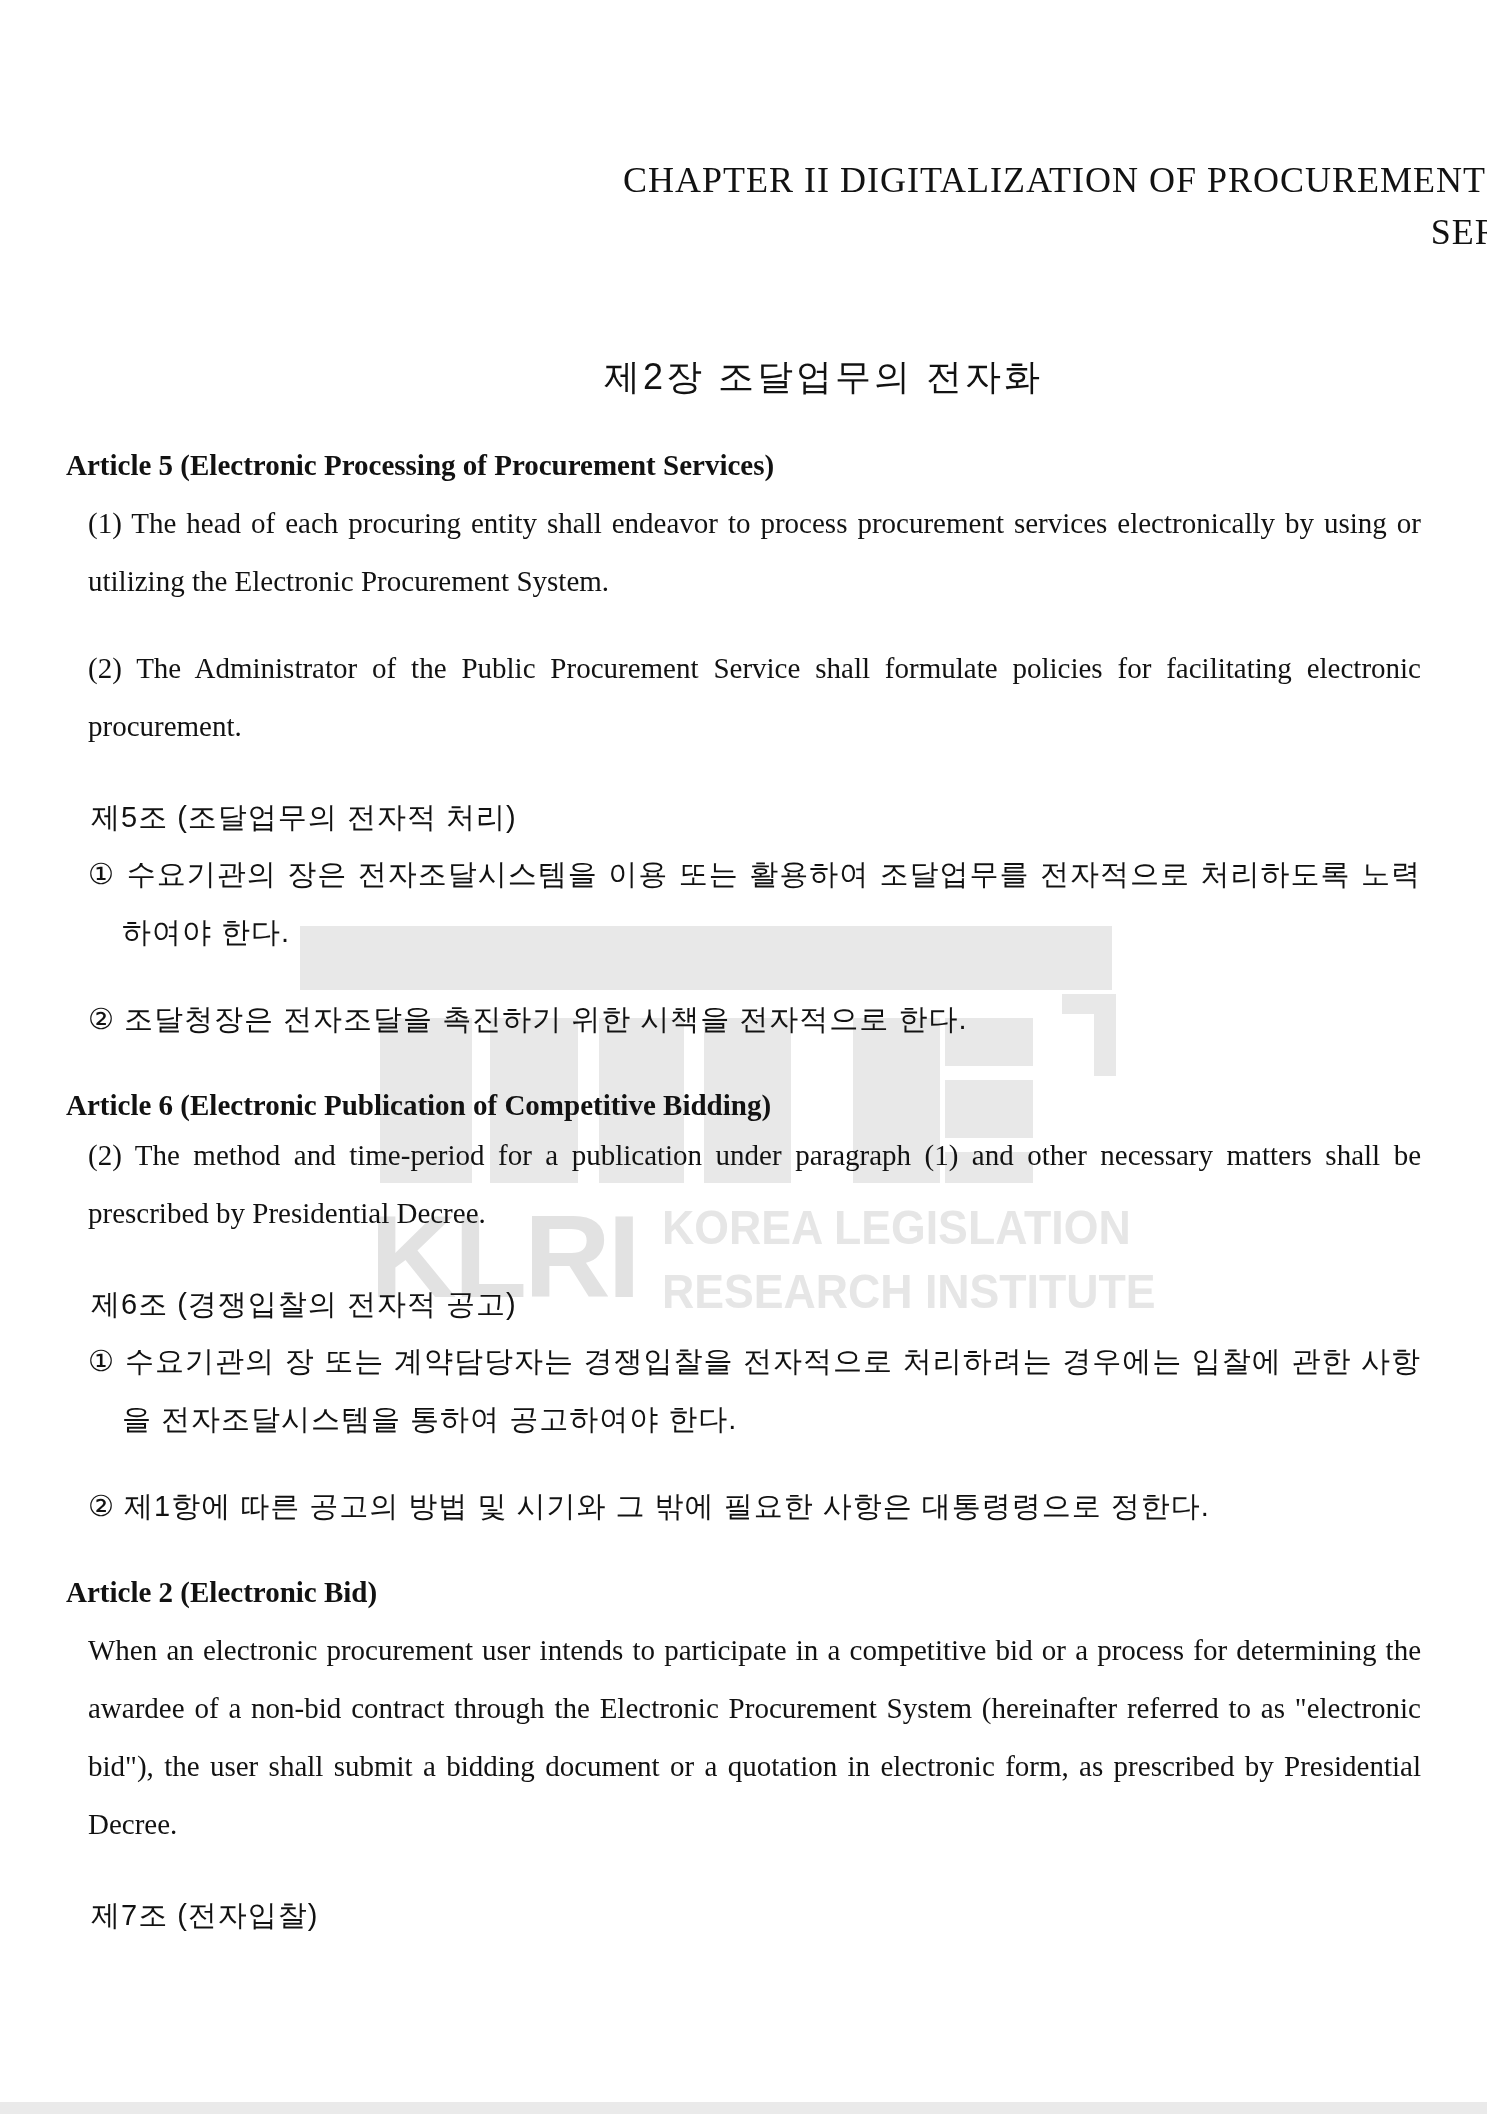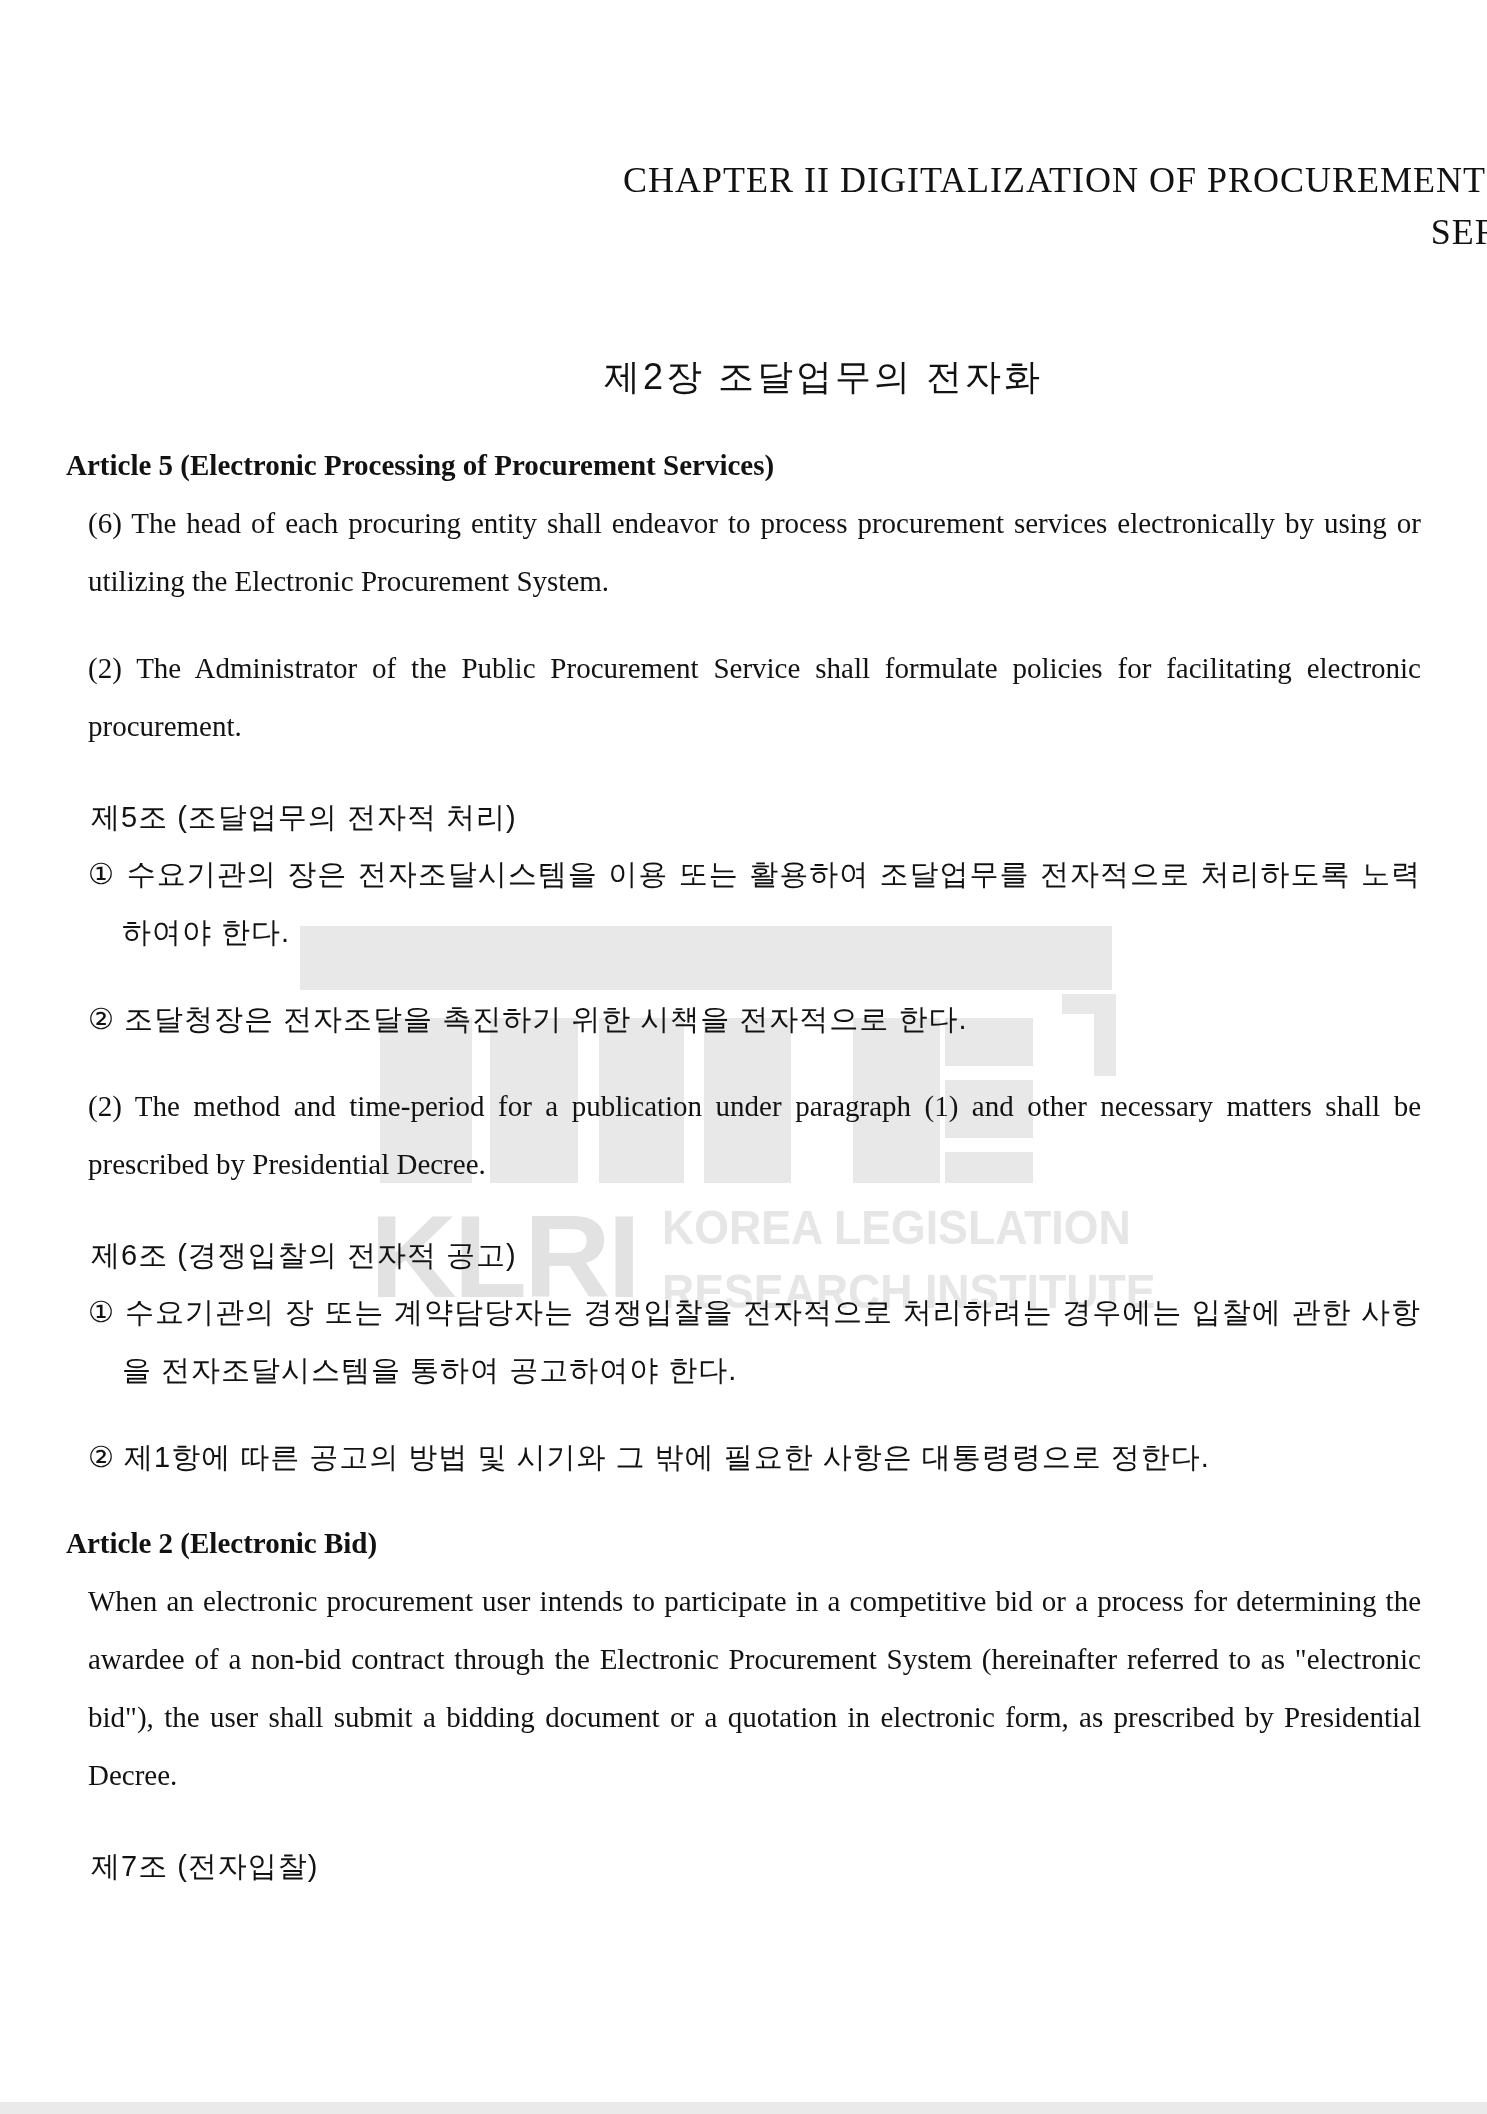--- a/index.html
+++ b/index.html
@@ -95,27 +95,28 @@
 <div class="content">
 
   <div class="title-en">
     <div class="title-line1">CHAPTER II  DIGITALIZATION OF PROCUREMENT</div>
     <div class="title-line2">SERVICES</div>
   </div>
 
   <div class="title-ko">제2장 조달업무의 전자화</div>
 
   <div class="h-en first">Article 5 (Electronic Processing of Procurement Services)</div>
-  <p class="p-en p-first">(6) The head of each procuring entity shall endeavor to process procurement services electronically by using or utilizing the Electronic Procurement System.</p>
+  <p class="p-en p-first">(1) The head of each procuring entity shall endeavor to process procurement services electronically by using or utilizing the Electronic Procurement System.</p>
   <p class="p-en">(2) The Administrator of the Public Procurement Service shall formulate policies for facilitating electronic procurement.</p>
 
   <div class="h-ko">제5조 (조달업무의 전자적 처리)</div>
   <p class="p-ko">① 수요기관의 장은 전자조달시스템을 이용 또는 활용하여 조달업무를 전자적으로 처리하도록 노력하여야 한다.</p>
   <p class="p-ko">② 조달청장은 전자조달을 촉진하기 위한 시책을 전자적으로 한다.</p>
 
+  <div class="h-en">Article 6 (Electronic Publication of Competitive Bidding)</div>
   <p class="p-en">(2) The method and time-period for a publication under paragraph (1) and other necessary matters shall be prescribed by Presidential Decree.</p>
 
   <div class="h-ko">제6조 (경쟁입찰의 전자적 공고)</div>
   <p class="p-ko">① 수요기관의 장 또는 계약담당자는 경쟁입찰을 전자적으로 처리하려는 경우에는 입찰에 관한 사항을 전자조달시스템을 통하여 공고하여야 한다.</p>
   <p class="p-ko">② 제1항에 따른 공고의 방법 및 시기와 그 밖에 필요한 사항은 대통령령으로 정한다.</p>
 
   <div class="h-en">Article 2 (Electronic Bid)</div>
   <p class="p-en p-first">When an electronic procurement user intends to participate in a competitive bid or a process for determining the awardee of a non-bid contract through the Electronic Procurement System (hereinafter referred to as "electronic bid"), the user shall submit a bidding document or a quotation in electronic form, as prescribed by Presidential Decree.</p>
 
   <div class="h-ko">제7조 (전자입찰)</div>

